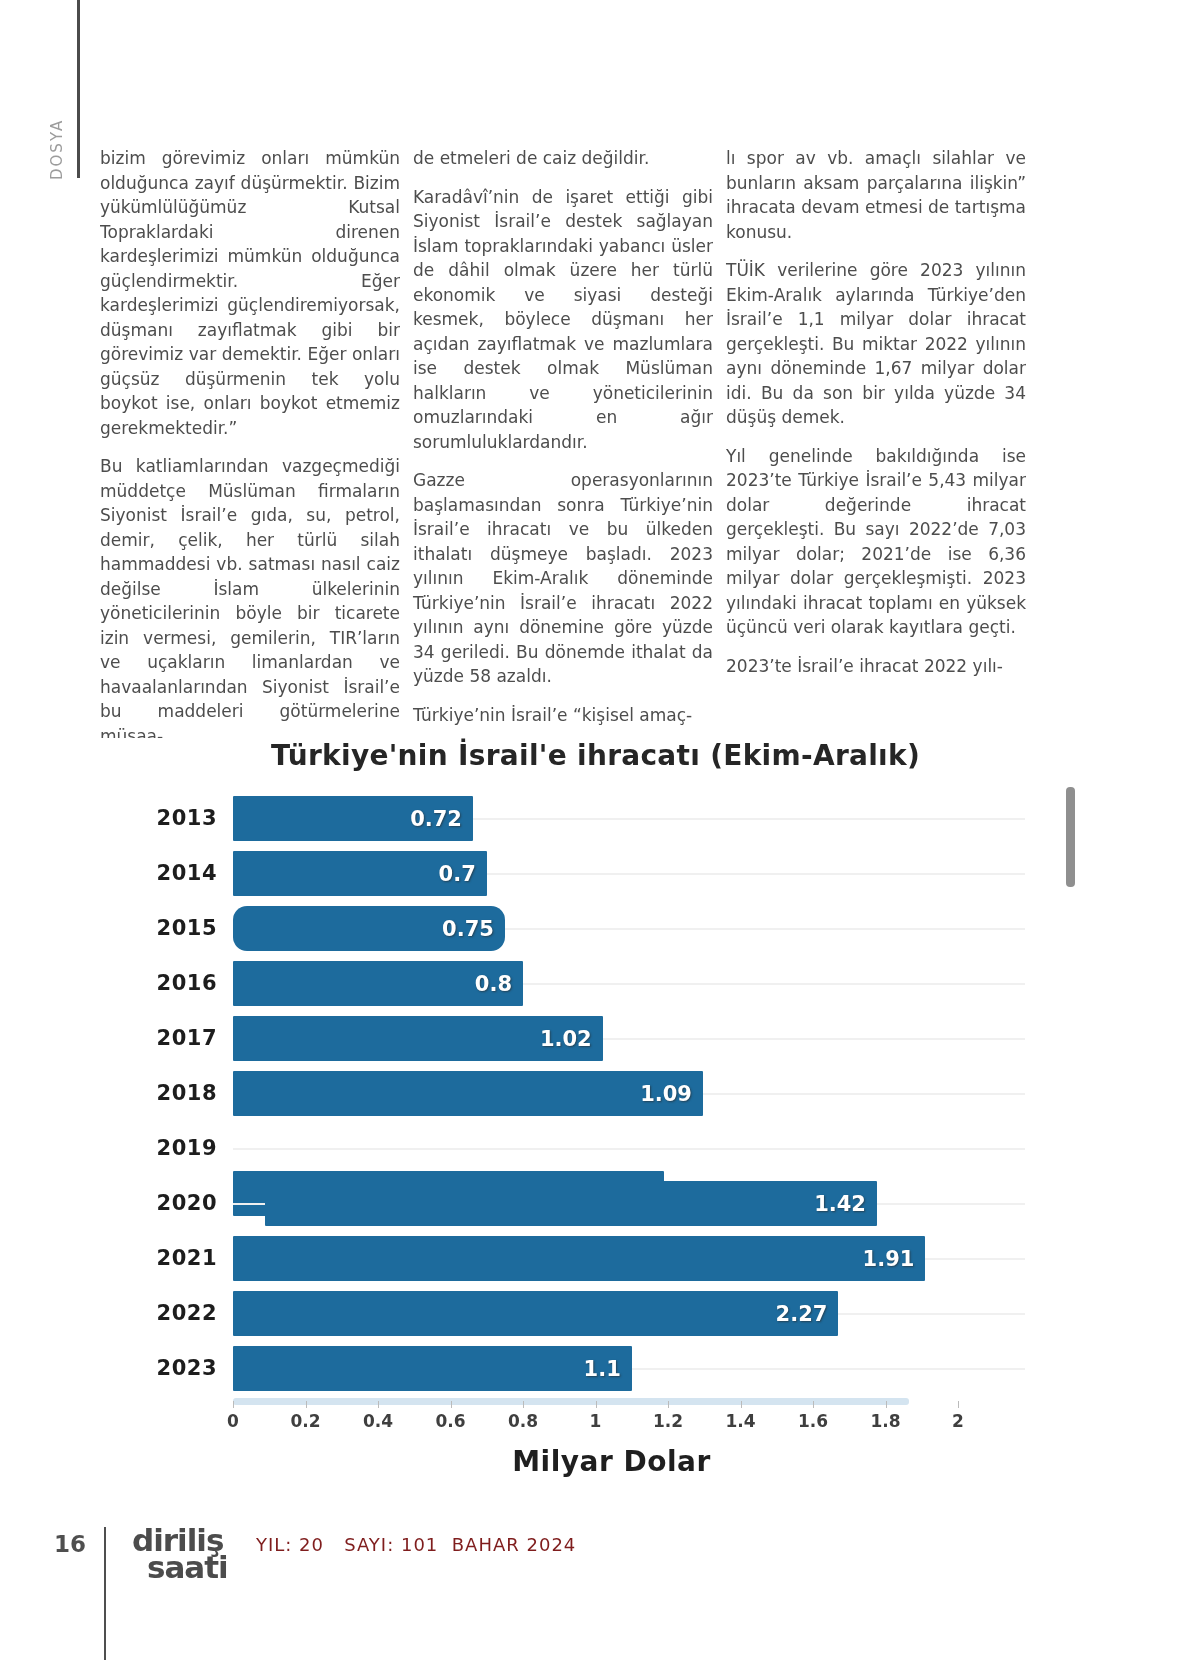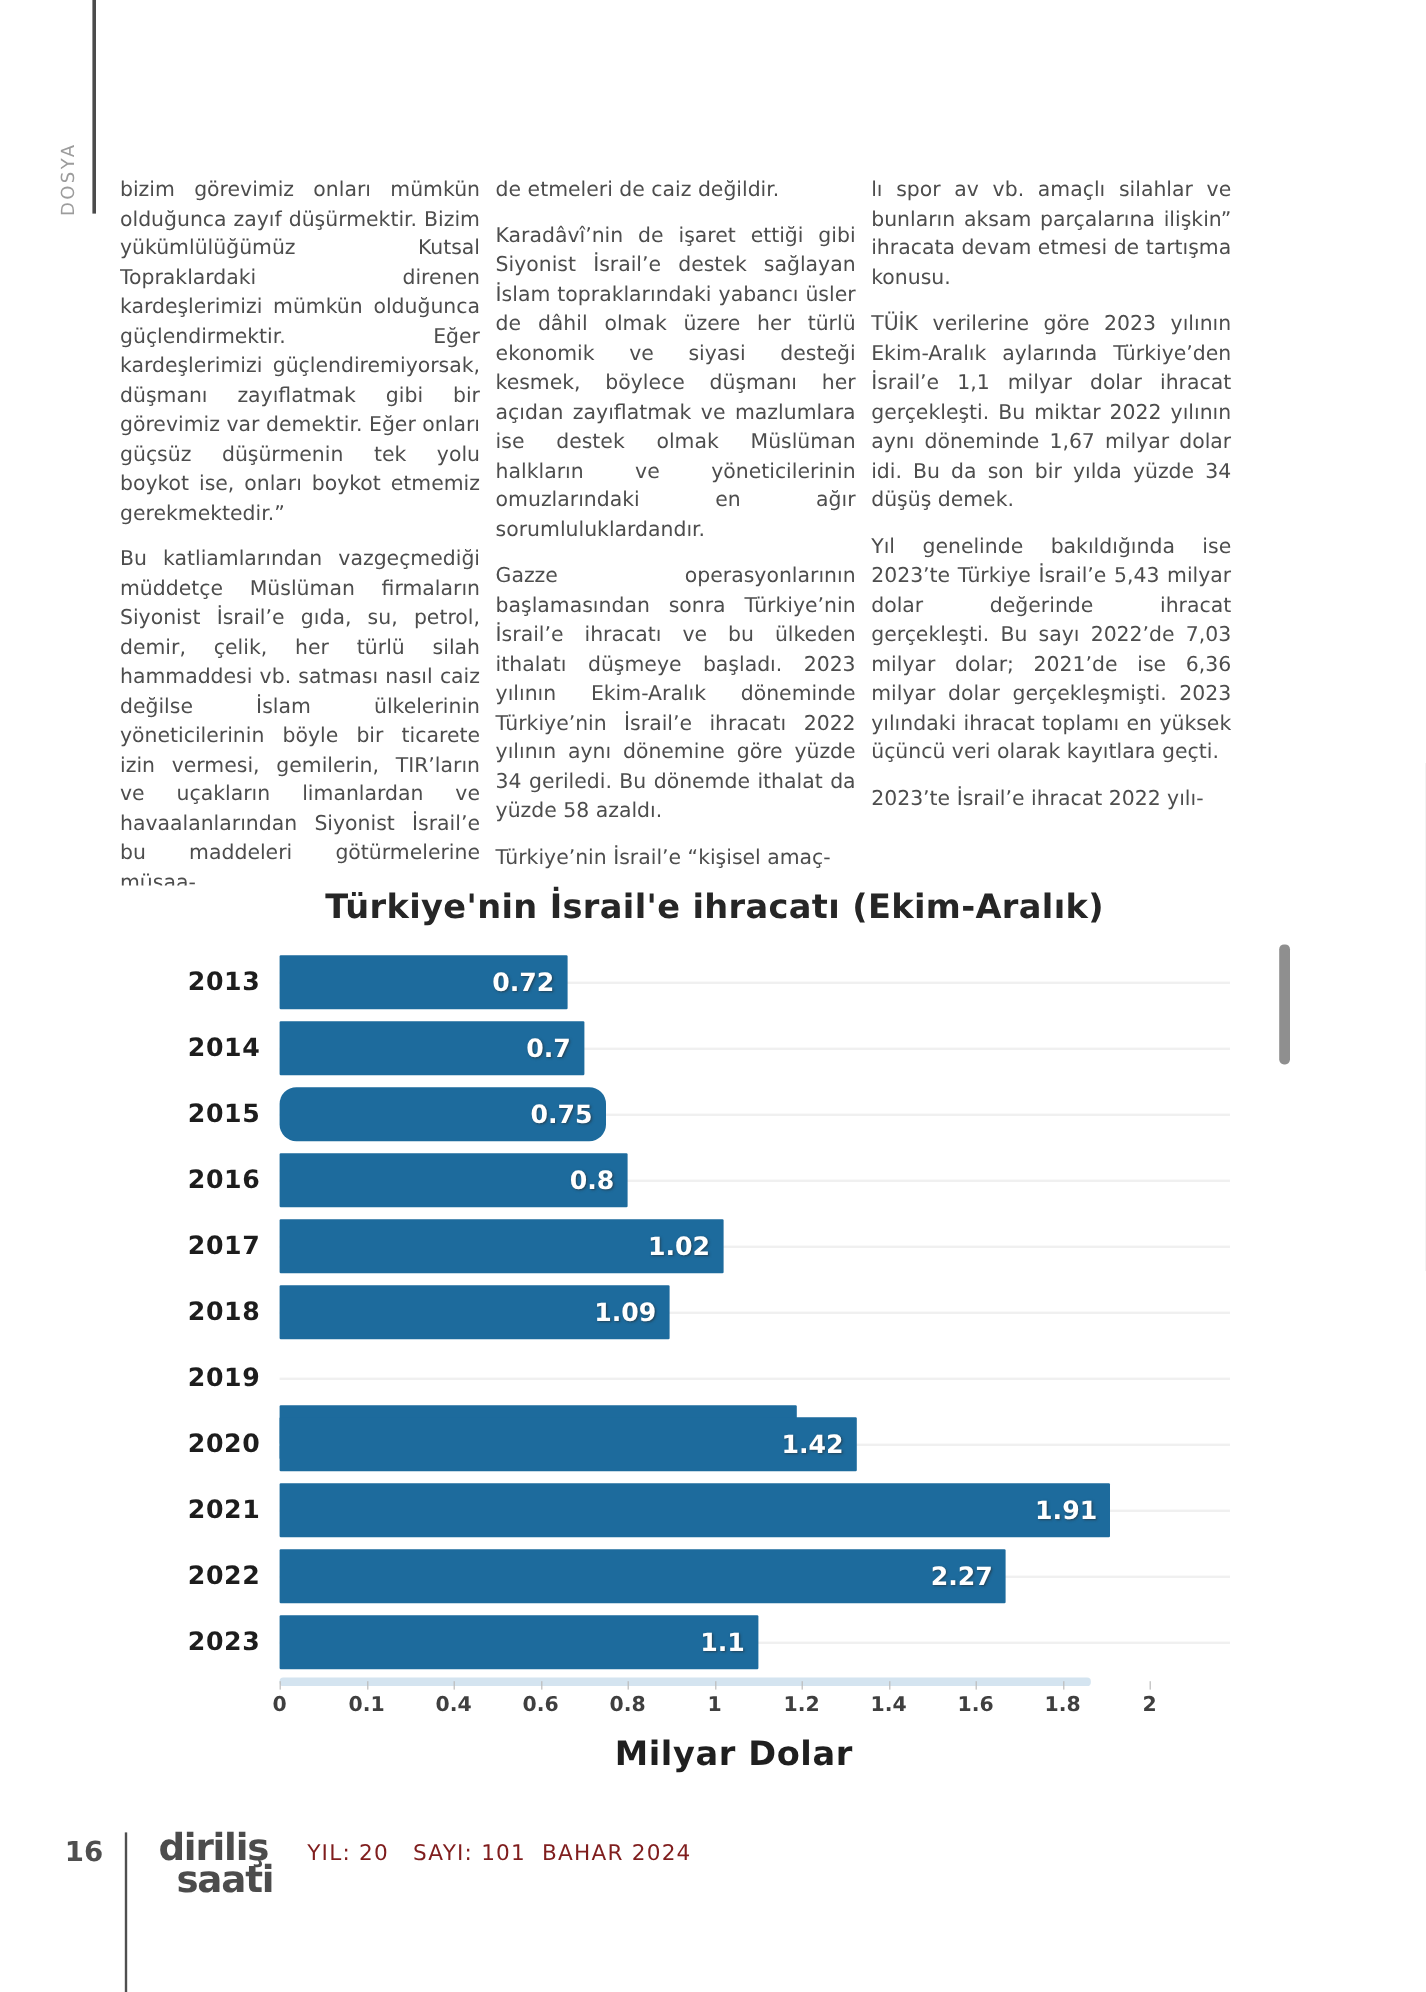--- a/index.html
+++ b/index.html
@@ -109,35 +109,35 @@
         <div class="crow">
           <div class="gridline"></div>
           <div class="year">2017</div>
           <div class="bar" style="width: 369.75px; background: rgb(29, 107, 157);">
             <span class="val">1.02</span>
           </div>
         </div>
         <div class="crow">
           <div class="gridline"></div>
           <div class="year">2018</div>
-          <div class="bar" style="width: 325px; background: rgb(29, 107, 157);">
+          <div class="bar" style="width: 470px; background: rgb(29, 107, 157);">
             <span class="val">1.09</span>
           </div>
         </div>
         <div class="crow">
           <div class="gridline"></div>
           <div class="year">2019</div>
           <div class="bar" style="width: 431.375px; background: rgb(29, 107, 157); margin-top: 45px;">
             <span class="val">1.19</span>
           </div>
         </div>
         <div class="crow">
           <div class="gridline"></div>
           <div class="year">2020</div>
-          <div class="bar" style="width: 481px; background: rgb(29, 107, 157);">
+          <div class="bar" style="width: 612px; background: rgb(29, 107, 157); margin-left: 32px;">
             <span class="val">1.42</span>
           </div>
         </div>
         <div class="crow">
           <div class="gridline"></div>
           <div class="year">2021</div>
           <div class="bar" style="width: 692.375px; background: rgb(29, 107, 157);">
             <span class="val">1.91</span>
           </div>
         </div>
@@ -154,21 +154,21 @@
           <div class="bar" style="width: 398.75px; background: rgb(29, 107, 157);">
             <span class="val">1.1</span>
           </div>
         </div>
       </div>
     <div class="hscroll"></div>
     <div id="x-ticks">
         <div class="tickmark" style="left: 98px;"></div>
         <div class="ticklabel" style="left: 98px;">0</div>
         <div class="tickmark" style="left: 170.5px;"></div>
-        <div class="ticklabel" style="left: 170.5px;">0.1</div>
+        <div class="ticklabel" style="left: 170.5px;">0.2</div>
         <div class="tickmark" style="left: 243px;"></div>
         <div class="ticklabel" style="left: 243px;">0.4</div>
         <div class="tickmark" style="left: 315.5px;"></div>
         <div class="ticklabel" style="left: 315.5px;">0.6</div>
         <div class="tickmark" style="left: 388px;"></div>
         <div class="ticklabel" style="left: 388px;">0.8</div>
         <div class="tickmark" style="left: 460.5px;"></div>
         <div class="ticklabel" style="left: 460.5px;">1</div>
         <div class="tickmark" style="left: 533px;"></div>
         <div class="ticklabel" style="left: 533px;">1.2</div>

